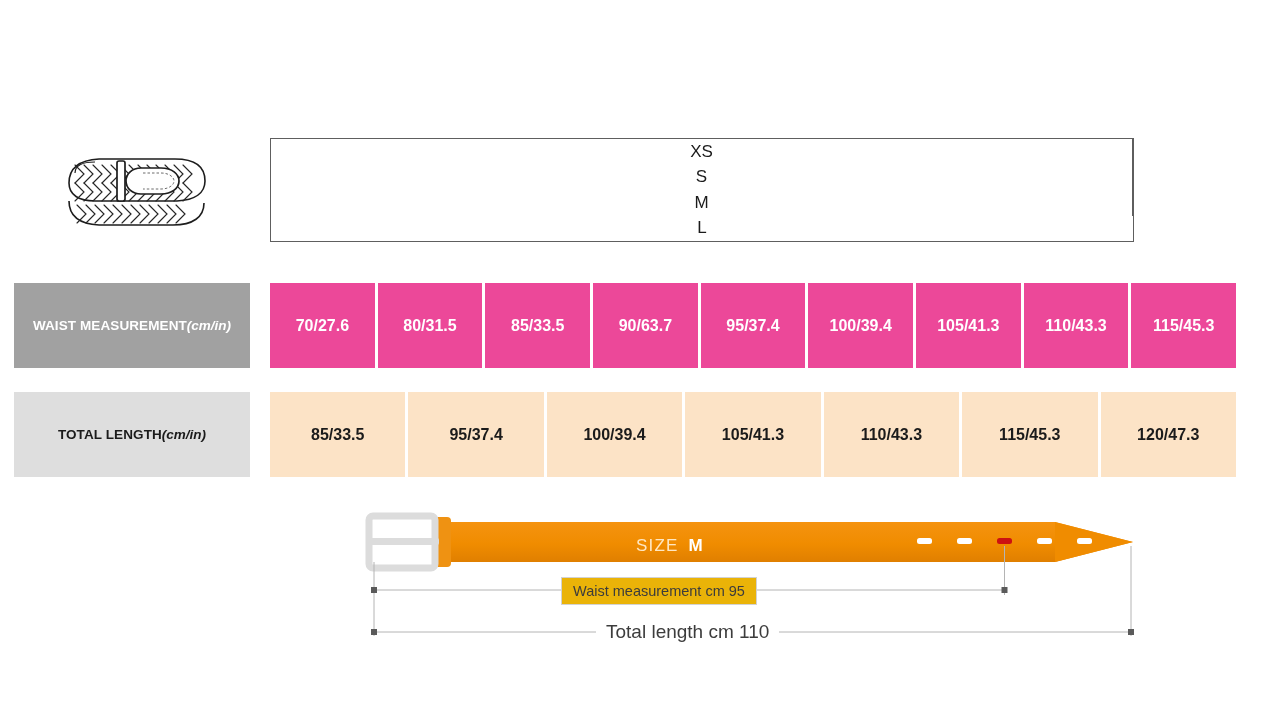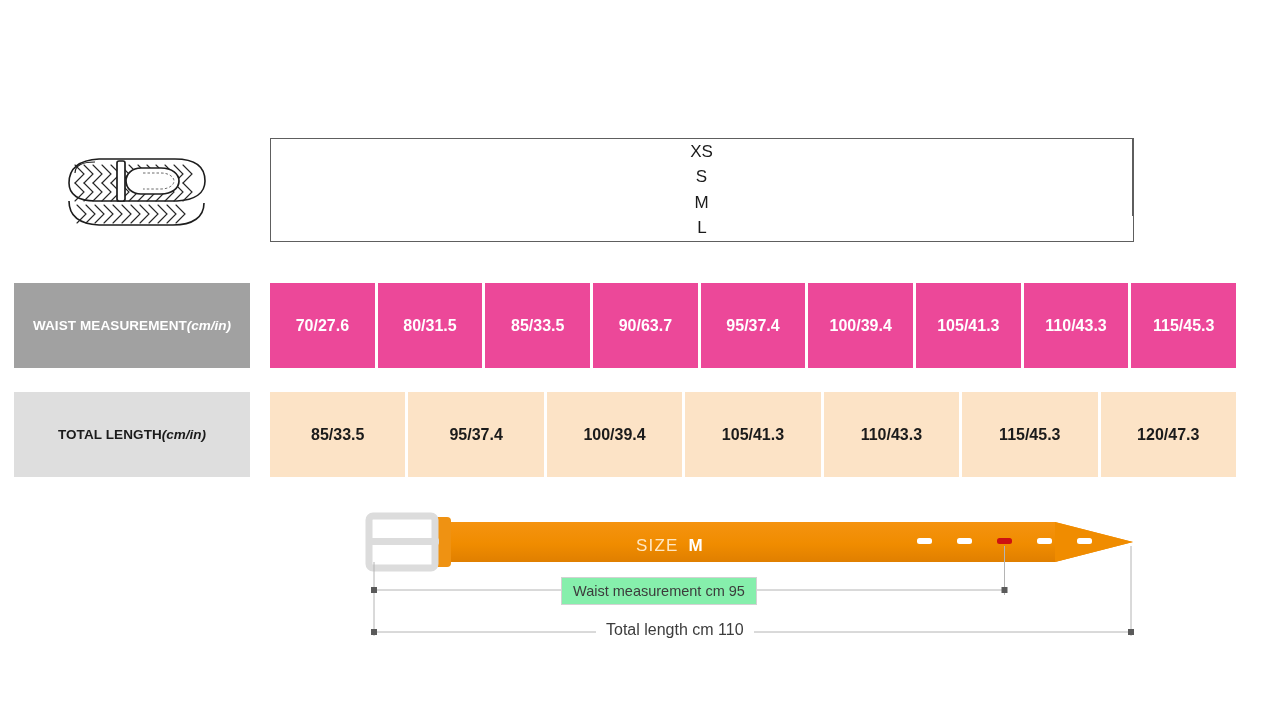--- a/index.html
+++ b/index.html
@@ -135,32 +135,32 @@
     font-weight: bold;
     letter-spacing: 0.5px;
     margin-left: 10px;
   }
   #waist-dim-label {
     position: absolute;
     left: 561px;
     top: 577px;
     padding: 5px 11px;
     border: 1px solid #d2d2d2;
-    background: #86efac;
+    background: #eab308;
     font-size: 14.5px;
     color: #3c3c3c;
     white-space: nowrap;
   }
   #length-dim-label {
     position: absolute;
     left: 596px;
     top: 618px;
     padding: 3px 10px;
     background: #ffffff;
-    font-size: 16px;
+    font-size: 19px;
     color: #3c3c3c;
     white-space: nowrap;
   }
 </style>
 </head>
 <body>
 
 <svg id="belt-product-icon" viewBox="0 0 160 100" xmlns="http://www.w3.org/2000/svg">
   <g fill="none" stroke="#1d1d1d" stroke-width="1.6">
     <path d="M14,40 C14,24 26,17 44,16 L120,16 C140,16 150,24 150,38 C150,50 140,57 122,58

